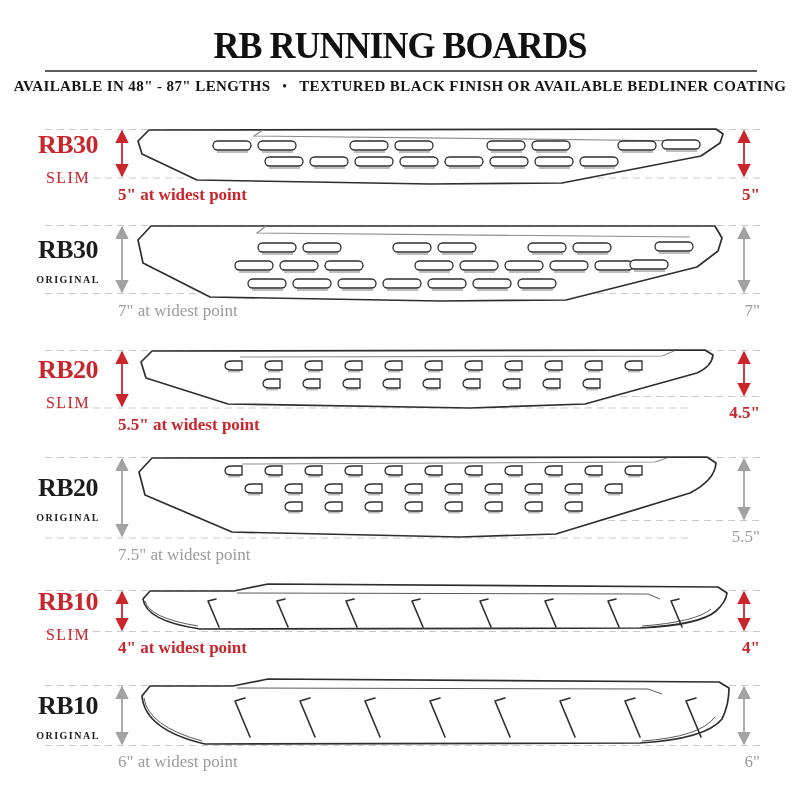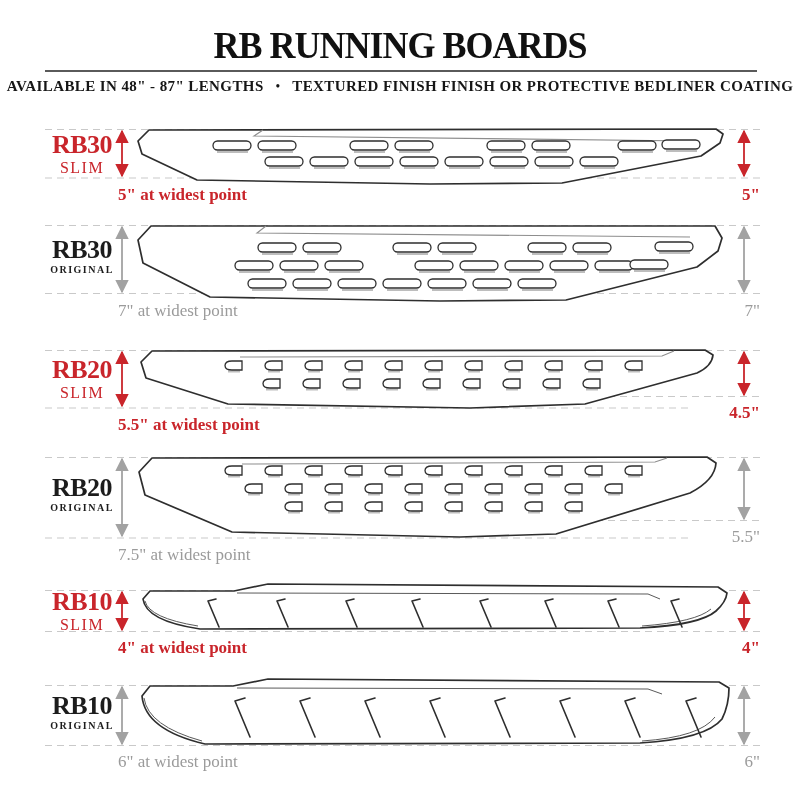--- a/index.html
+++ b/index.html
@@ -6,23 +6,23 @@
   #page{position:relative;width:800px;height:800px;background:#fff;overflow:hidden;
         font-family:Liberation Serif, serif;-webkit-font-smoothing:antialiased;}
   
   #title{position:absolute;top:24px;left:0;width:800px;text-align:center;
          font-size:36px;font-weight:700;color:#111;letter-spacing:-1px;transform:scaleY(1.05);}
   #rule{position:absolute;top:70px;left:45px;width:712px;height:2px;background:#5a5a5a;}
   #subtitle{position:absolute;top:78px;left:0;width:800px;text-align:center;
             font-size:15px;font-weight:700;color:#161616;letter-spacing:.4px;white-space:nowrap;}
   #subtitle .dot{display:inline-block;padding:0 12px;font-size:12px;vertical-align:1px;color:#161616;}
   
-  .model{position:absolute;left:30px;width:104px;text-align:center;line-height:1.05;}
+  .model{position:absolute;left:16px;width:104px;text-align:center;line-height:1.05;}
   .model .nm{display:block;font-size:26px;font-weight:700;letter-spacing:-.5px;}
-  .model .vr{display:block;margin-top:2px;letter-spacing:1.5px;}
+  .model .vr{display:block;margin-top:12px;letter-spacing:1.5px;}
   .row-slim .model .nm,.row-slim .model .vr{color:var(--red);}
   .row-orig .model .nm,.row-orig .model .vr{color:#1c1c1c;}
   .row-slim .model .vr{font-size:16px;font-weight:400;}
   .row-orig .model .vr{font-size:10px;font-weight:700;}
   .capL{position:absolute;left:118px;font-size:17px;white-space:nowrap;}
   .capR{position:absolute;right:40px;font-size:17px;white-space:nowrap;text-align:right;}
   .row-slim .capL,.row-slim .capR{color:var(--red);font-weight:700;}
   .row-orig .capL,.row-orig .capR{color:#9b9b9b;font-weight:400;}
   
   svg{position:absolute;top:0;left:0;}
@@ -239,21 +239,21 @@
           <use href="#slash6" x="625" y="698"></use>
           <use href="#slash6" x="686" y="698"></use>
       </g>
       <line class="dim gray" x1="122" y1="687" x2="122" y2="744" marker-start="url(#ah-gray)" marker-end="url(#ah-gray)"></line>
       <line class="dim gray" x1="744" y1="687" x2="744" y2="744" marker-start="url(#ah-gray)" marker-end="url(#ah-gray)"></line>
     </g>
   </svg>
 
   <div id="title">RB RUNNING BOARDS</div>
   <div id="rule"></div>
-  <div id="subtitle"><span>AVAILABLE IN 48" - 87" LENGTHS</span><span class="dot">•</span><span>TEXTURED FINISH FINISH OR PROTECTIVE BEDLINER COATING</span></div>
+  <div id="subtitle"><span>AVAILABLE IN 48" - 87" LENGTHS</span><span class="dot">•</span><span>TEXTURED BLACK FINISH OR AVAILABLE BEDLINER COATING</span></div>
 
   <div class="row-slim">
     <div class="model" style="top:131px">
         <span class="nm">RB30</span>
         <span class="vr">SLIM</span>
       </div>
     <div class="capL" style="top:185px">5" at widest point</div>
     <div class="capR" style="top:185px">5"</div>
   </div>
 

